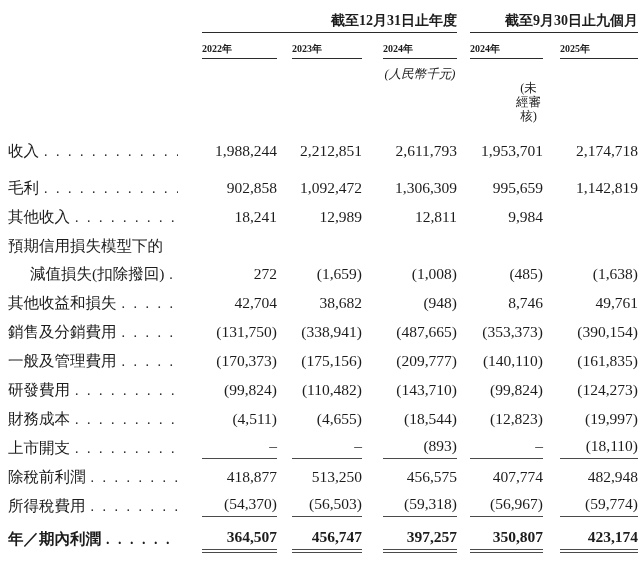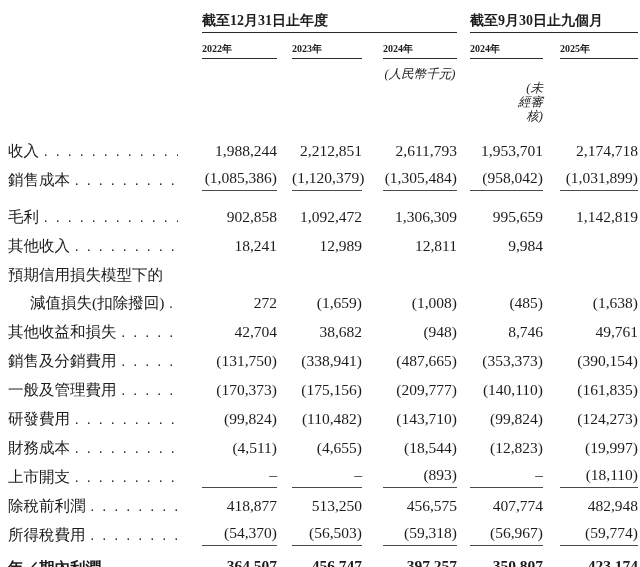--- a/index.html
+++ b/index.html
@@ -13,33 +13,33 @@
   .cell{min-width:0;}
   .num{box-sizing:border-box;}
   .c2{padding-left:15px;}
   .c3{padding-left:21px;}
   .c4{padding-left:13px;}
   .c5{padding-left:17px;}
   .in{text-align:right;}
 
   
   .group-row{height:27px;align-items:end;}
-  .group{font-weight:bold;font-size:14px;text-align:left;
+  .group{font-weight:bold;font-size:14px;text-align:right;
          border-bottom:1.5px solid #2b2b2b;padding-bottom:4px;line-height:1.1;}
   .g1{grid-column:2/5;}
   .g2{grid-column:5/7;margin-left:13px;}
 
   .year-row{height:26px;align-items:end;}
   .year-row .in{text-align:left;font-weight:bold;font-size:10px;
                 border-bottom:1.5px solid #2b2b2b;padding-bottom:4px;line-height:1.1;}
 
   .note-row{height:23px;align-items:end;}
   .note-row .in{text-align:center;font-style:italic;font-size:12.5px;line-height:1.1;}
   .note-row2{height:26px;align-items:end;}
-  .note-row2 .in{text-align:right;font-style:italic;font-size:12.5px;line-height:1.1;margin-left:44px;}
+  .note-row2 .in{text-align:center;font-size:12.5px;line-height:1.1;margin-left:44px;}
 
   
   #rows{margin-top:29px;}
   .drow{line-height:28px;font-size:15.5px;}
   .drow .label{display:flex;align-items:baseline;padding-right:24px;overflow:hidden;}
   .lt{white-space:nowrap;font-size:15.5px;}
   .leader{flex:1 1 auto;overflow:hidden;white-space:nowrap;margin-left:5px;color:#1c1c1c;}
   .leader::before{content:". . . . . . . . . . . . . . . . . . . . . . . . . . . . . .";
                   letter-spacing:2.5px;font-size:14px;}
   .ind .lt{padding-left:22px;}
@@ -121,270 +121,249 @@
         <div class="cell num c3">
           <div class="in">2,611,793</div>
         </div>
         <div class="cell num c4">
           <div class="in">1,953,701</div>
         </div>
         <div class="cell num c5">
           <div class="in">2,174,718</div>
         </div>
       </div>
+      <div class="row drow gap">
+        <div class="cell label">
+          <span class="lt">毛利</span>
+          <span class="leader"></span>
+        </div>
+        <div class="cell num c1">
+          <div class="in">902,858</div>
+        </div>
+        <div class="cell num c2">
+          <div class="in">1,092,472</div>
+        </div>
+        <div class="cell num c3">
+          <div class="in">1,306,309</div>
+        </div>
+        <div class="cell num c4">
+          <div class="in">995,659</div>
+        </div>
+        <div class="cell num c5">
+          <div class="in">1,142,819</div>
+        </div>
+      </div>
+      <div class="row drow">
+        <div class="cell label">
+          <span class="lt">其他收入</span>
+          <span class="leader"></span>
+        </div>
+        <div class="cell num c1">
+          <div class="in">18,241</div>
+        </div>
+        <div class="cell num c2">
+          <div class="in">12,989</div>
+        </div>
+        <div class="cell num c3">
+          <div class="in">12,811</div>
+        </div>
+        <div class="cell num c4">
+          <div class="in">9,984</div>
+        </div>
+      </div>
+      <div class="row drow">
+        <div class="cell label">
+          <span class="lt">預期信用損失模型下的</span>
+        </div>
+        <div class="cell num c1">
+          <div class="in"></div>
+        </div>
+        <div class="cell num c2">
+          <div class="in"></div>
+        </div>
+        <div class="cell num c3">
+          <div class="in"></div>
+        </div>
+        <div class="cell num c4">
+          <div class="in"></div>
+        </div>
+        <div class="cell num c5">
+          <div class="in"></div>
+        </div>
+      </div>
+      <div class="row drow ind">
+        <div class="cell label">
+          <span class="lt">減值損失(扣除撥回)</span>
+          <span class="leader"></span>
+        </div>
+        <div class="cell num c1">
+          <div class="in">272</div>
+        </div>
+        <div class="cell num c2">
+          <div class="in">(1,659)</div>
+        </div>
+        <div class="cell num c3">
+          <div class="in">(1,008)</div>
+        </div>
+        <div class="cell num c4">
+          <div class="in">(485)</div>
+        </div>
+        <div class="cell num c5">
+          <div class="in">(1,638)</div>
+        </div>
+      </div>
+      <div class="row drow">
+        <div class="cell label">
+          <span class="lt">其他收益和損失</span>
+          <span class="leader"></span>
+        </div>
+        <div class="cell num c1">
+          <div class="in">42,704</div>
+        </div>
+        <div class="cell num c2">
+          <div class="in">38,682</div>
+        </div>
+        <div class="cell num c3">
+          <div class="in">(948)</div>
+        </div>
+        <div class="cell num c4">
+          <div class="in">8,746</div>
+        </div>
+        <div class="cell num c5">
+          <div class="in">49,761</div>
+        </div>
+      </div>
+      <div class="row drow">
+        <div class="cell label">
+          <span class="lt">銷售及分銷費用</span>
+          <span class="leader"></span>
+        </div>
+        <div class="cell num c1">
+          <div class="in">(131,750)</div>
+        </div>
+        <div class="cell num c2">
+          <div class="in">(338,941)</div>
+        </div>
+        <div class="cell num c3">
+          <div class="in">(487,665)</div>
+        </div>
+        <div class="cell num c4">
+          <div class="in">(353,373)</div>
+        </div>
+        <div class="cell num c5">
+          <div class="in">(390,154)</div>
+        </div>
+      </div>
+      <div class="row drow">
+        <div class="cell label">
+          <span class="lt">一般及管理費用</span>
+          <span class="leader"></span>
+        </div>
+        <div class="cell num c1">
+          <div class="in">(170,373)</div>
+        </div>
+        <div class="cell num c2">
+          <div class="in">(175,156)</div>
+        </div>
+        <div class="cell num c3">
+          <div class="in">(209,777)</div>
+        </div>
+        <div class="cell num c4">
+          <div class="in">(140,110)</div>
+        </div>
+        <div class="cell num c5">
+          <div class="in">(161,835)</div>
+        </div>
+      </div>
+      <div class="row drow">
+        <div class="cell label">
+          <span class="lt">研發費用</span>
+          <span class="leader"></span>
+        </div>
+        <div class="cell num c1">
+          <div class="in">(99,824)</div>
+        </div>
+        <div class="cell num c2">
+          <div class="in">(110,482)</div>
+        </div>
+        <div class="cell num c3">
+          <div class="in">(143,710)</div>
+        </div>
+        <div class="cell num c4">
+          <div class="in">(99,824)</div>
+        </div>
+        <div class="cell num c5">
+          <div class="in">(124,273)</div>
+        </div>
+      </div>
+      <div class="row drow">
+        <div class="cell label">
+          <span class="lt">財務成本</span>
+          <span class="leader"></span>
+        </div>
+        <div class="cell num c1">
+          <div class="in">(4,511)</div>
+        </div>
+        <div class="cell num c2">
+          <div class="in">(4,655)</div>
+        </div>
+        <div class="cell num c3">
+          <div class="in">(18,544)</div>
+        </div>
+        <div class="cell num c4">
+          <div class="in">(12,823)</div>
+        </div>
+        <div class="cell num c5">
+          <div class="in">(19,997)</div>
+        </div>
+      </div>
       <div class="row drow u1">
         <div class="cell label">
-          <span class="lt">銷售成本</span>
-          <span class="leader"></span>
-        </div>
-        <div class="cell num c1">
-          <div class="in">(1,085,386)</div>
-        </div>
-        <div class="cell num c2">
-          <div class="in">(1,120,379)</div>
-        </div>
-        <div class="cell num c3">
-          <div class="in">(1,305,484)</div>
-        </div>
-        <div class="cell num c4">
-          <div class="in">(958,042)</div>
-        </div>
-        <div class="cell num c5">
-          <div class="in">(1,031,899)</div>
-        </div>
-      </div>
-      <div class="row drow gap">
-        <div class="cell label">
-          <span class="lt">毛利</span>
-          <span class="leader"></span>
-        </div>
-        <div class="cell num c1">
-          <div class="in">902,858</div>
-        </div>
-        <div class="cell num c2">
-          <div class="in">1,092,472</div>
-        </div>
-        <div class="cell num c3">
-          <div class="in">1,306,309</div>
-        </div>
-        <div class="cell num c4">
-          <div class="in">995,659</div>
-        </div>
-        <div class="cell num c5">
-          <div class="in">1,142,819</div>
-        </div>
-      </div>
-      <div class="row drow">
-        <div class="cell label">
-          <span class="lt">其他收入</span>
-          <span class="leader"></span>
-        </div>
-        <div class="cell num c1">
-          <div class="in">18,241</div>
-        </div>
-        <div class="cell num c2">
-          <div class="in">12,989</div>
-        </div>
-        <div class="cell num c3">
-          <div class="in">12,811</div>
-        </div>
-        <div class="cell num c4">
-          <div class="in">9,984</div>
-        </div>
-      </div>
-      <div class="row drow">
-        <div class="cell label">
-          <span class="lt">預期信用損失模型下的</span>
-        </div>
-        <div class="cell num c1">
-          <div class="in"></div>
-        </div>
-        <div class="cell num c2">
-          <div class="in"></div>
-        </div>
-        <div class="cell num c3">
-          <div class="in"></div>
-        </div>
-        <div class="cell num c4">
-          <div class="in"></div>
-        </div>
-        <div class="cell num c5">
-          <div class="in"></div>
-        </div>
-      </div>
-      <div class="row drow ind">
-        <div class="cell label">
-          <span class="lt">減值損失(扣除撥回)</span>
-          <span class="leader"></span>
-        </div>
-        <div class="cell num c1">
-          <div class="in">272</div>
-        </div>
-        <div class="cell num c2">
-          <div class="in">(1,659)</div>
-        </div>
-        <div class="cell num c3">
-          <div class="in">(1,008)</div>
-        </div>
-        <div class="cell num c4">
-          <div class="in">(485)</div>
-        </div>
-        <div class="cell num c5">
-          <div class="in">(1,638)</div>
-        </div>
-      </div>
-      <div class="row drow">
-        <div class="cell label">
-          <span class="lt">其他收益和損失</span>
-          <span class="leader"></span>
-        </div>
-        <div class="cell num c1">
-          <div class="in">42,704</div>
-        </div>
-        <div class="cell num c2">
-          <div class="in">38,682</div>
-        </div>
-        <div class="cell num c3">
-          <div class="in">(948)</div>
-        </div>
-        <div class="cell num c4">
-          <div class="in">8,746</div>
-        </div>
-        <div class="cell num c5">
-          <div class="in">49,761</div>
-        </div>
-      </div>
-      <div class="row drow">
-        <div class="cell label">
-          <span class="lt">銷售及分銷費用</span>
-          <span class="leader"></span>
-        </div>
-        <div class="cell num c1">
-          <div class="in">(131,750)</div>
-        </div>
-        <div class="cell num c2">
-          <div class="in">(338,941)</div>
-        </div>
-        <div class="cell num c3">
-          <div class="in">(487,665)</div>
-        </div>
-        <div class="cell num c4">
-          <div class="in">(353,373)</div>
-        </div>
-        <div class="cell num c5">
-          <div class="in">(390,154)</div>
-        </div>
-      </div>
-      <div class="row drow">
-        <div class="cell label">
-          <span class="lt">一般及管理費用</span>
-          <span class="leader"></span>
-        </div>
-        <div class="cell num c1">
-          <div class="in">(170,373)</div>
-        </div>
-        <div class="cell num c2">
-          <div class="in">(175,156)</div>
-        </div>
-        <div class="cell num c3">
-          <div class="in">(209,777)</div>
-        </div>
-        <div class="cell num c4">
-          <div class="in">(140,110)</div>
-        </div>
-        <div class="cell num c5">
-          <div class="in">(161,835)</div>
-        </div>
-      </div>
-      <div class="row drow">
-        <div class="cell label">
-          <span class="lt">研發費用</span>
-          <span class="leader"></span>
-        </div>
-        <div class="cell num c1">
-          <div class="in">(99,824)</div>
-        </div>
-        <div class="cell num c2">
-          <div class="in">(110,482)</div>
-        </div>
-        <div class="cell num c3">
-          <div class="in">(143,710)</div>
-        </div>
-        <div class="cell num c4">
-          <div class="in">(99,824)</div>
-        </div>
-        <div class="cell num c5">
-          <div class="in">(124,273)</div>
-        </div>
-      </div>
-      <div class="row drow">
-        <div class="cell label">
-          <span class="lt">財務成本</span>
-          <span class="leader"></span>
-        </div>
-        <div class="cell num c1">
-          <div class="in">(4,511)</div>
-        </div>
-        <div class="cell num c2">
-          <div class="in">(4,655)</div>
-        </div>
-        <div class="cell num c3">
-          <div class="in">(18,544)</div>
-        </div>
-        <div class="cell num c4">
-          <div class="in">(12,823)</div>
-        </div>
-        <div class="cell num c5">
-          <div class="in">(19,997)</div>
+          <span class="lt">上市開支</span>
+          <span class="leader"></span>
+        </div>
+        <div class="cell num c1">
+          <div class="in">–</div>
+        </div>
+        <div class="cell num c2">
+          <div class="in">–</div>
+        </div>
+        <div class="cell num c3">
+          <div class="in">(893)</div>
+        </div>
+        <div class="cell num c4">
+          <div class="in">–</div>
+        </div>
+        <div class="cell num c5">
+          <div class="in">(18,110)</div>
+        </div>
+      </div>
+      <div class="row drow">
+        <div class="cell label">
+          <span class="lt">除稅前利潤</span>
+          <span class="leader"></span>
+        </div>
+        <div class="cell num c1">
+          <div class="in">418,877</div>
+        </div>
+        <div class="cell num c2">
+          <div class="in">513,250</div>
+        </div>
+        <div class="cell num c3">
+          <div class="in">456,575</div>
+        </div>
+        <div class="cell num c4">
+          <div class="in">407,774</div>
+        </div>
+        <div class="cell num c5">
+          <div class="in">482,948</div>
         </div>
       </div>
       <div class="row drow u1">
         <div class="cell label">
-          <span class="lt">上市開支</span>
-          <span class="leader"></span>
-        </div>
-        <div class="cell num c1">
-          <div class="in">–</div>
-        </div>
-        <div class="cell num c2">
-          <div class="in">–</div>
-        </div>
-        <div class="cell num c3">
-          <div class="in">(893)</div>
-        </div>
-        <div class="cell num c4">
-          <div class="in">–</div>
-        </div>
-        <div class="cell num c5">
-          <div class="in">(18,110)</div>
-        </div>
-      </div>
-      <div class="row drow">
-        <div class="cell label">
-          <span class="lt">除稅前利潤</span>
-          <span class="leader"></span>
-        </div>
-        <div class="cell num c1">
-          <div class="in">418,877</div>
-        </div>
-        <div class="cell num c2">
-          <div class="in">513,250</div>
-        </div>
-        <div class="cell num c3">
-          <div class="in">456,575</div>
-        </div>
-        <div class="cell num c4">
-          <div class="in">407,774</div>
-        </div>
-        <div class="cell num c5">
-          <div class="in">482,948</div>
-        </div>
-      </div>
-      <div class="row drow u1">
-        <div class="cell label">
           <span class="lt">所得稅費用</span>
           <span class="leader"></span>
         </div>
         <div class="cell num c1">
           <div class="in">(54,370)</div>
         </div>
         <div class="cell num c2">
           <div class="in">(56,503)</div>
         </div>
         <div class="cell num c3">

